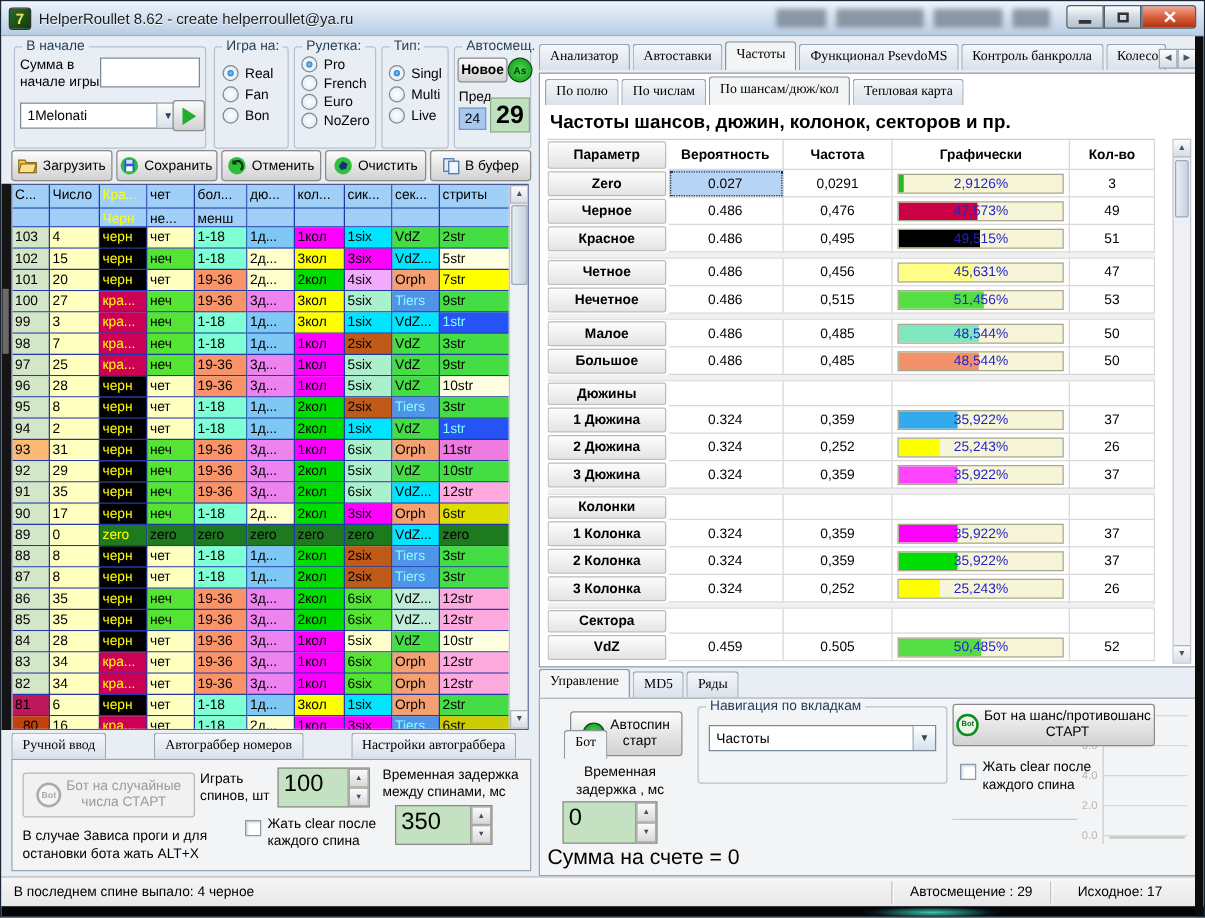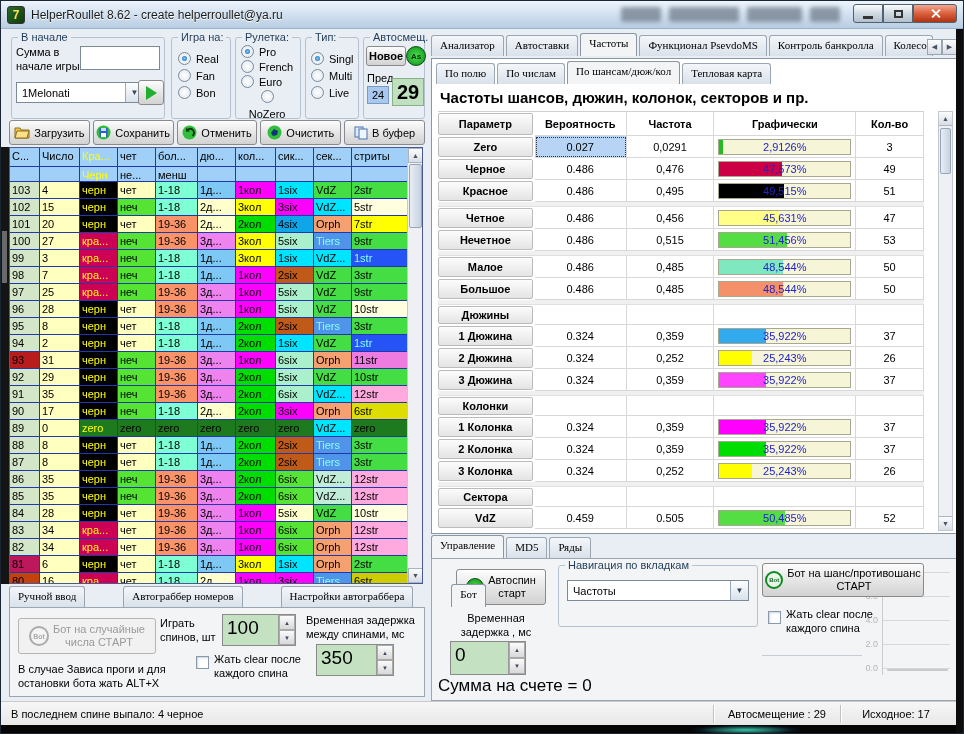--- a/index.html
+++ b/index.html
@@ -178,21 +178,21 @@
             <span>Pro</span>
           </div>
         <div class="radio" style="margin:2px 0;">
             <span class="rdot"></span>
             <span>French</span>
           </div>
         <div class="radio" style="margin:2px 0;">
             <span class="rdot"></span>
             <span>Euro</span>
           </div>
-        <div class="radio" style="margin:2px 0;flex-direction:column;">
+        <div class="radio" style="margin:2px 0;">
             <span class="rdot"></span>
             <span>NoZero</span>
           </div>
       </div>
     </div>
 
     <div class="group" style="left:304px;top:8px;width:54px;height:82px;">
       <div class="glabel">Тип:</div>
       <div style="position:absolute;left:5px;top:10px;">
         <div class="radio">
@@ -318,21 +318,21 @@
             <div class="scell" style="background: rgb(255, 255, 224); color: rgb(0, 0, 0); height: 17px;">5str</div>
           </div>
           <div class="srow">
             <div class="scell" style="background: rgb(212, 230, 200); color: rgb(0, 0, 0); height: 17px;">101</div>
             <div class="scell" style="background: rgb(255, 255, 192); color: rgb(0, 0, 0); height: 17px;">20</div>
             <div class="scell" style="background: rgb(0, 0, 0); color: rgb(255, 255, 0); height: 17px;">черн</div>
             <div class="scell" style="background: rgb(255, 255, 192); color: rgb(0, 0, 0); height: 17px;">чет</div>
             <div class="scell" style="background: rgb(250, 148, 104); color: rgb(0, 0, 0); height: 17px;">19-36</div>
             <div class="scell" style="background: rgb(255, 255, 204); color: rgb(0, 0, 0); height: 17px;">2д...</div>
             <div class="scell" style="background: rgb(0, 221, 0); color: rgb(0, 0, 0); height: 17px;">2кол</div>
-            <div class="scell" style="background: #0ea5e9; color: rgb(0, 0, 0); height: 17px;">4six</div>
+            <div class="scell" style="background: #f0abfc; color: rgb(0, 0, 0); height: 17px;">4six</div>
             <div class="scell" style="background: rgb(244, 160, 112); color: rgb(0, 0, 0); height: 17px;">Orph</div>
             <div class="scell" style="background: rgb(255, 255, 0); color: rgb(0, 0, 0); height: 17px;">7str</div>
           </div>
           <div class="srow">
             <div class="scell" style="background: rgb(212, 230, 200); color: rgb(0, 0, 0); height: 17px;">100</div>
             <div class="scell" style="background: rgb(255, 255, 192); color: rgb(0, 0, 0); height: 17px;">27</div>
             <div class="scell" style="background: rgb(204, 0, 85); color: rgb(255, 255, 0); height: 17px;">кра...</div>
             <div class="scell" style="background: rgb(85, 228, 51); color: rgb(0, 0, 0); height: 17px;">неч</div>
             <div class="scell" style="background: rgb(250, 148, 104); color: rgb(0, 0, 0); height: 17px;">19-36</div>
             <div class="scell" style="background: rgb(238, 130, 238); color: rgb(0, 0, 0); height: 17px;">3д...</div>
@@ -407,21 +407,21 @@
             <div class="scell" style="background: rgb(0, 0, 0); color: rgb(255, 255, 0); height: 17px;">черн</div>
             <div class="scell" style="background: rgb(255, 255, 192); color: rgb(0, 0, 0); height: 17px;">чет</div>
             <div class="scell" style="background: rgb(127, 255, 212); color: rgb(0, 0, 0); height: 17px;">1-18</div>
             <div class="scell" style="background: rgb(126, 200, 245); color: rgb(0, 0, 0); height: 17px;">1д...</div>
             <div class="scell" style="background: rgb(0, 221, 0); color: rgb(0, 0, 0); height: 17px;">2кол</div>
             <div class="scell" style="background: rgb(0, 229, 255); color: rgb(0, 0, 0); height: 17px;">1six</div>
             <div class="scell" style="background: rgb(68, 221, 68); color: rgb(0, 0, 0); height: 17px;">VdZ</div>
             <div class="scell" style="background: rgb(38, 83, 245); color: rgb(136, 255, 255); height: 17px;">1str</div>
           </div>
           <div class="srow">
-            <div class="scell" style="background: #b91c1c; color: rgb(0, 0, 0); height: 17px;">93</div>
+            <div class="scell" style="background: #fdba74; color: rgb(0, 0, 0); height: 17px;">93</div>
             <div class="scell" style="background: rgb(255, 255, 192); color: rgb(0, 0, 0); height: 17px;">31</div>
             <div class="scell" style="background: rgb(0, 0, 0); color: rgb(255, 255, 0); height: 17px;">черн</div>
             <div class="scell" style="background: rgb(85, 228, 51); color: rgb(0, 0, 0); height: 17px;">неч</div>
             <div class="scell" style="background: rgb(250, 148, 104); color: rgb(0, 0, 0); height: 17px;">19-36</div>
             <div class="scell" style="background: rgb(238, 130, 238); color: rgb(0, 0, 0); height: 17px;">3д...</div>
             <div class="scell" style="background: rgb(255, 0, 255); color: rgb(0, 0, 0); height: 17px;">1кол</div>
             <div class="scell" style="background: rgb(170, 240, 204); color: rgb(0, 0, 0); height: 17px;">6six</div>
             <div class="scell" style="background: rgb(244, 160, 112); color: rgb(0, 0, 0); height: 17px;">Orph</div>
             <div class="scell" style="background: rgb(238, 124, 224); color: rgb(0, 0, 0); height: 17px;">11str</div>
           </div>
@@ -563,21 +563,21 @@
             <div class="scell" style="background: rgb(0, 0, 0); color: rgb(255, 255, 0); height: 17px;">черн</div>
             <div class="scell" style="background: rgb(255, 255, 192); color: rgb(0, 0, 0); height: 17px;">чет</div>
             <div class="scell" style="background: rgb(127, 255, 212); color: rgb(0, 0, 0); height: 17px;">1-18</div>
             <div class="scell" style="background: rgb(126, 200, 245); color: rgb(0, 0, 0); height: 17px;">1д...</div>
             <div class="scell" style="background: rgb(255, 255, 0); color: rgb(0, 0, 0); height: 17px;">3кол</div>
             <div class="scell" style="background: rgb(0, 229, 255); color: rgb(0, 0, 0); height: 17px;">1six</div>
             <div class="scell" style="background: rgb(244, 160, 112); color: rgb(0, 0, 0); height: 17px;">Orph</div>
             <div class="scell" style="background: rgb(68, 221, 68); color: rgb(0, 0, 0); height: 17px;">2str</div>
           </div>
           <div class="srow">
-            <div class="scell" style="background: #c2410c; color: rgb(0, 0, 0); height: 17px;">80</div>
+            <div class="scell" style="background: #c2410c; color: rgb(0, 0, 0); height: 17px; text-align: center;">80</div>
             <div class="scell" style="background: rgb(255, 255, 192); color: rgb(0, 0, 0); height: 17px;">16</div>
             <div class="scell" style="background: rgb(204, 0, 85); color: rgb(255, 255, 0); height: 17px;">кра...</div>
             <div class="scell" style="background: rgb(255, 255, 192); color: rgb(0, 0, 0); height: 17px;">чет</div>
             <div class="scell" style="background: rgb(127, 255, 212); color: rgb(0, 0, 0); height: 17px;">1-18</div>
             <div class="scell" style="background: rgb(255, 255, 204); color: rgb(0, 0, 0); height: 17px;">2д...</div>
             <div class="scell" style="background: rgb(255, 0, 255); color: rgb(0, 0, 0); height: 17px;">1кол</div>
             <div class="scell" style="background: rgb(255, 0, 255); color: rgb(0, 0, 0); height: 17px;">3six</div>
             <div class="scell" style="background: rgb(79, 148, 232); color: rgb(136, 255, 255); height: 17px;">Tiers</div>
             <div class="scell" style="background: rgb(204, 204, 0); color: rgb(0, 0, 0); height: 17px;">6str</div>
           </div>

